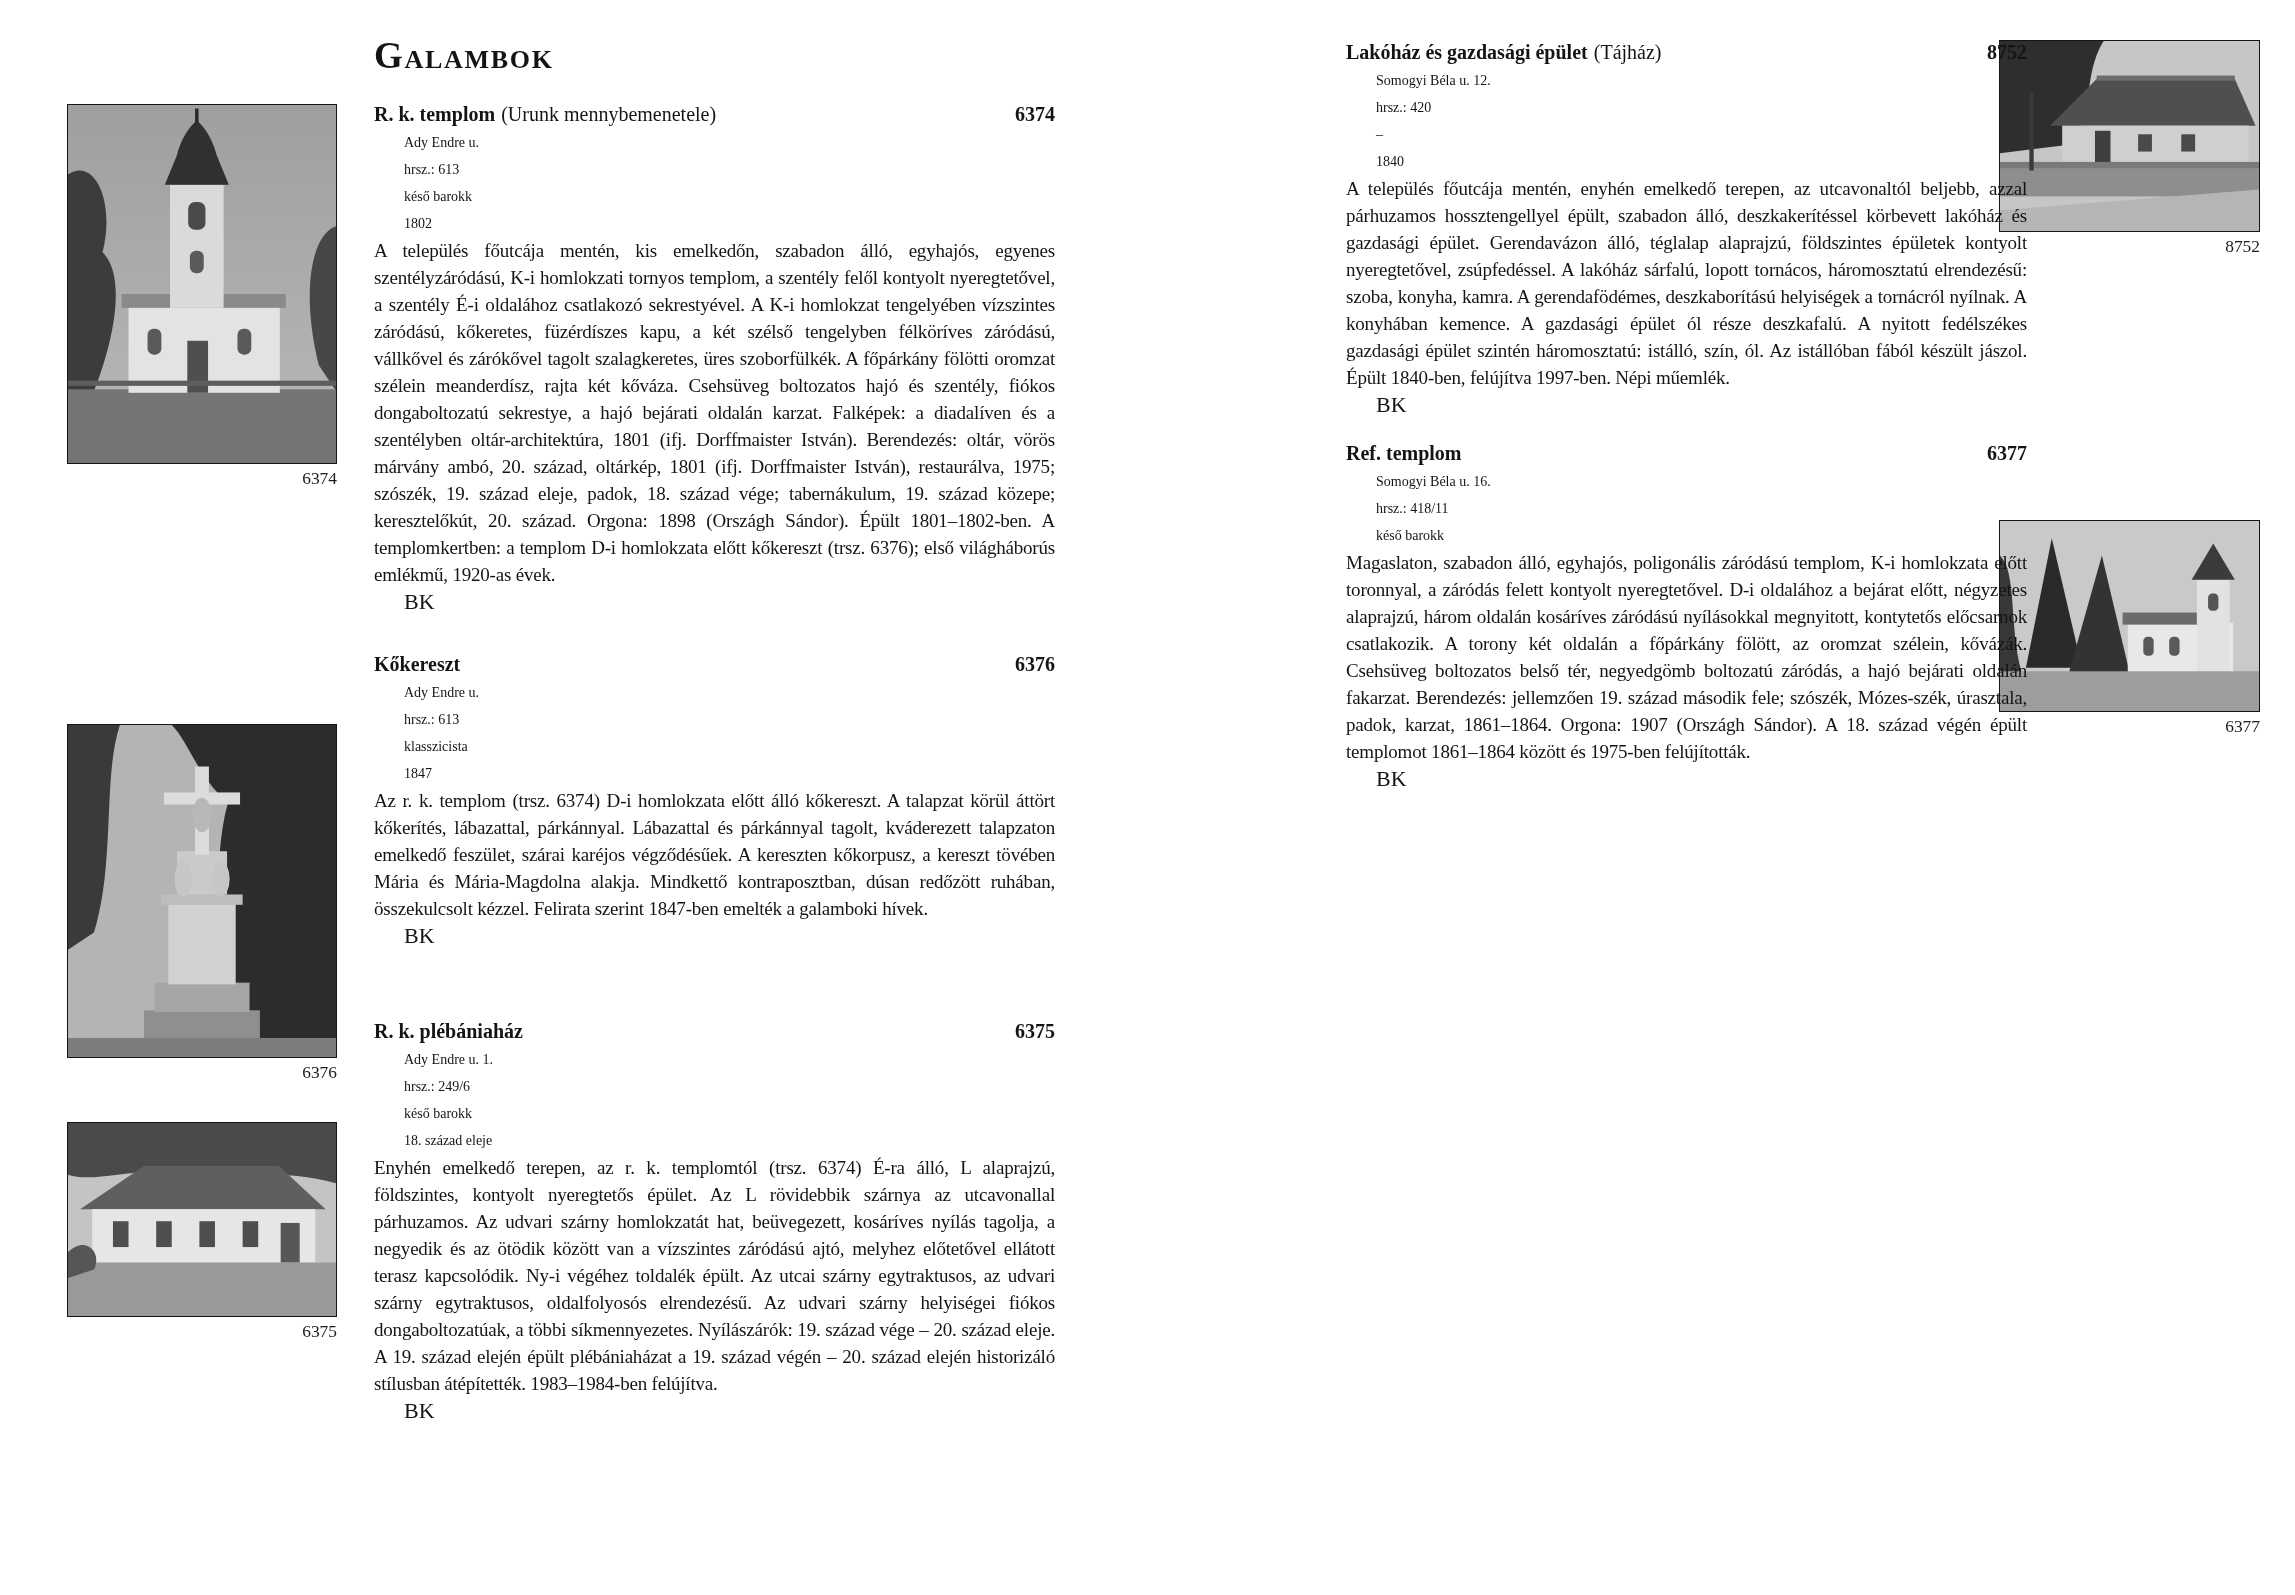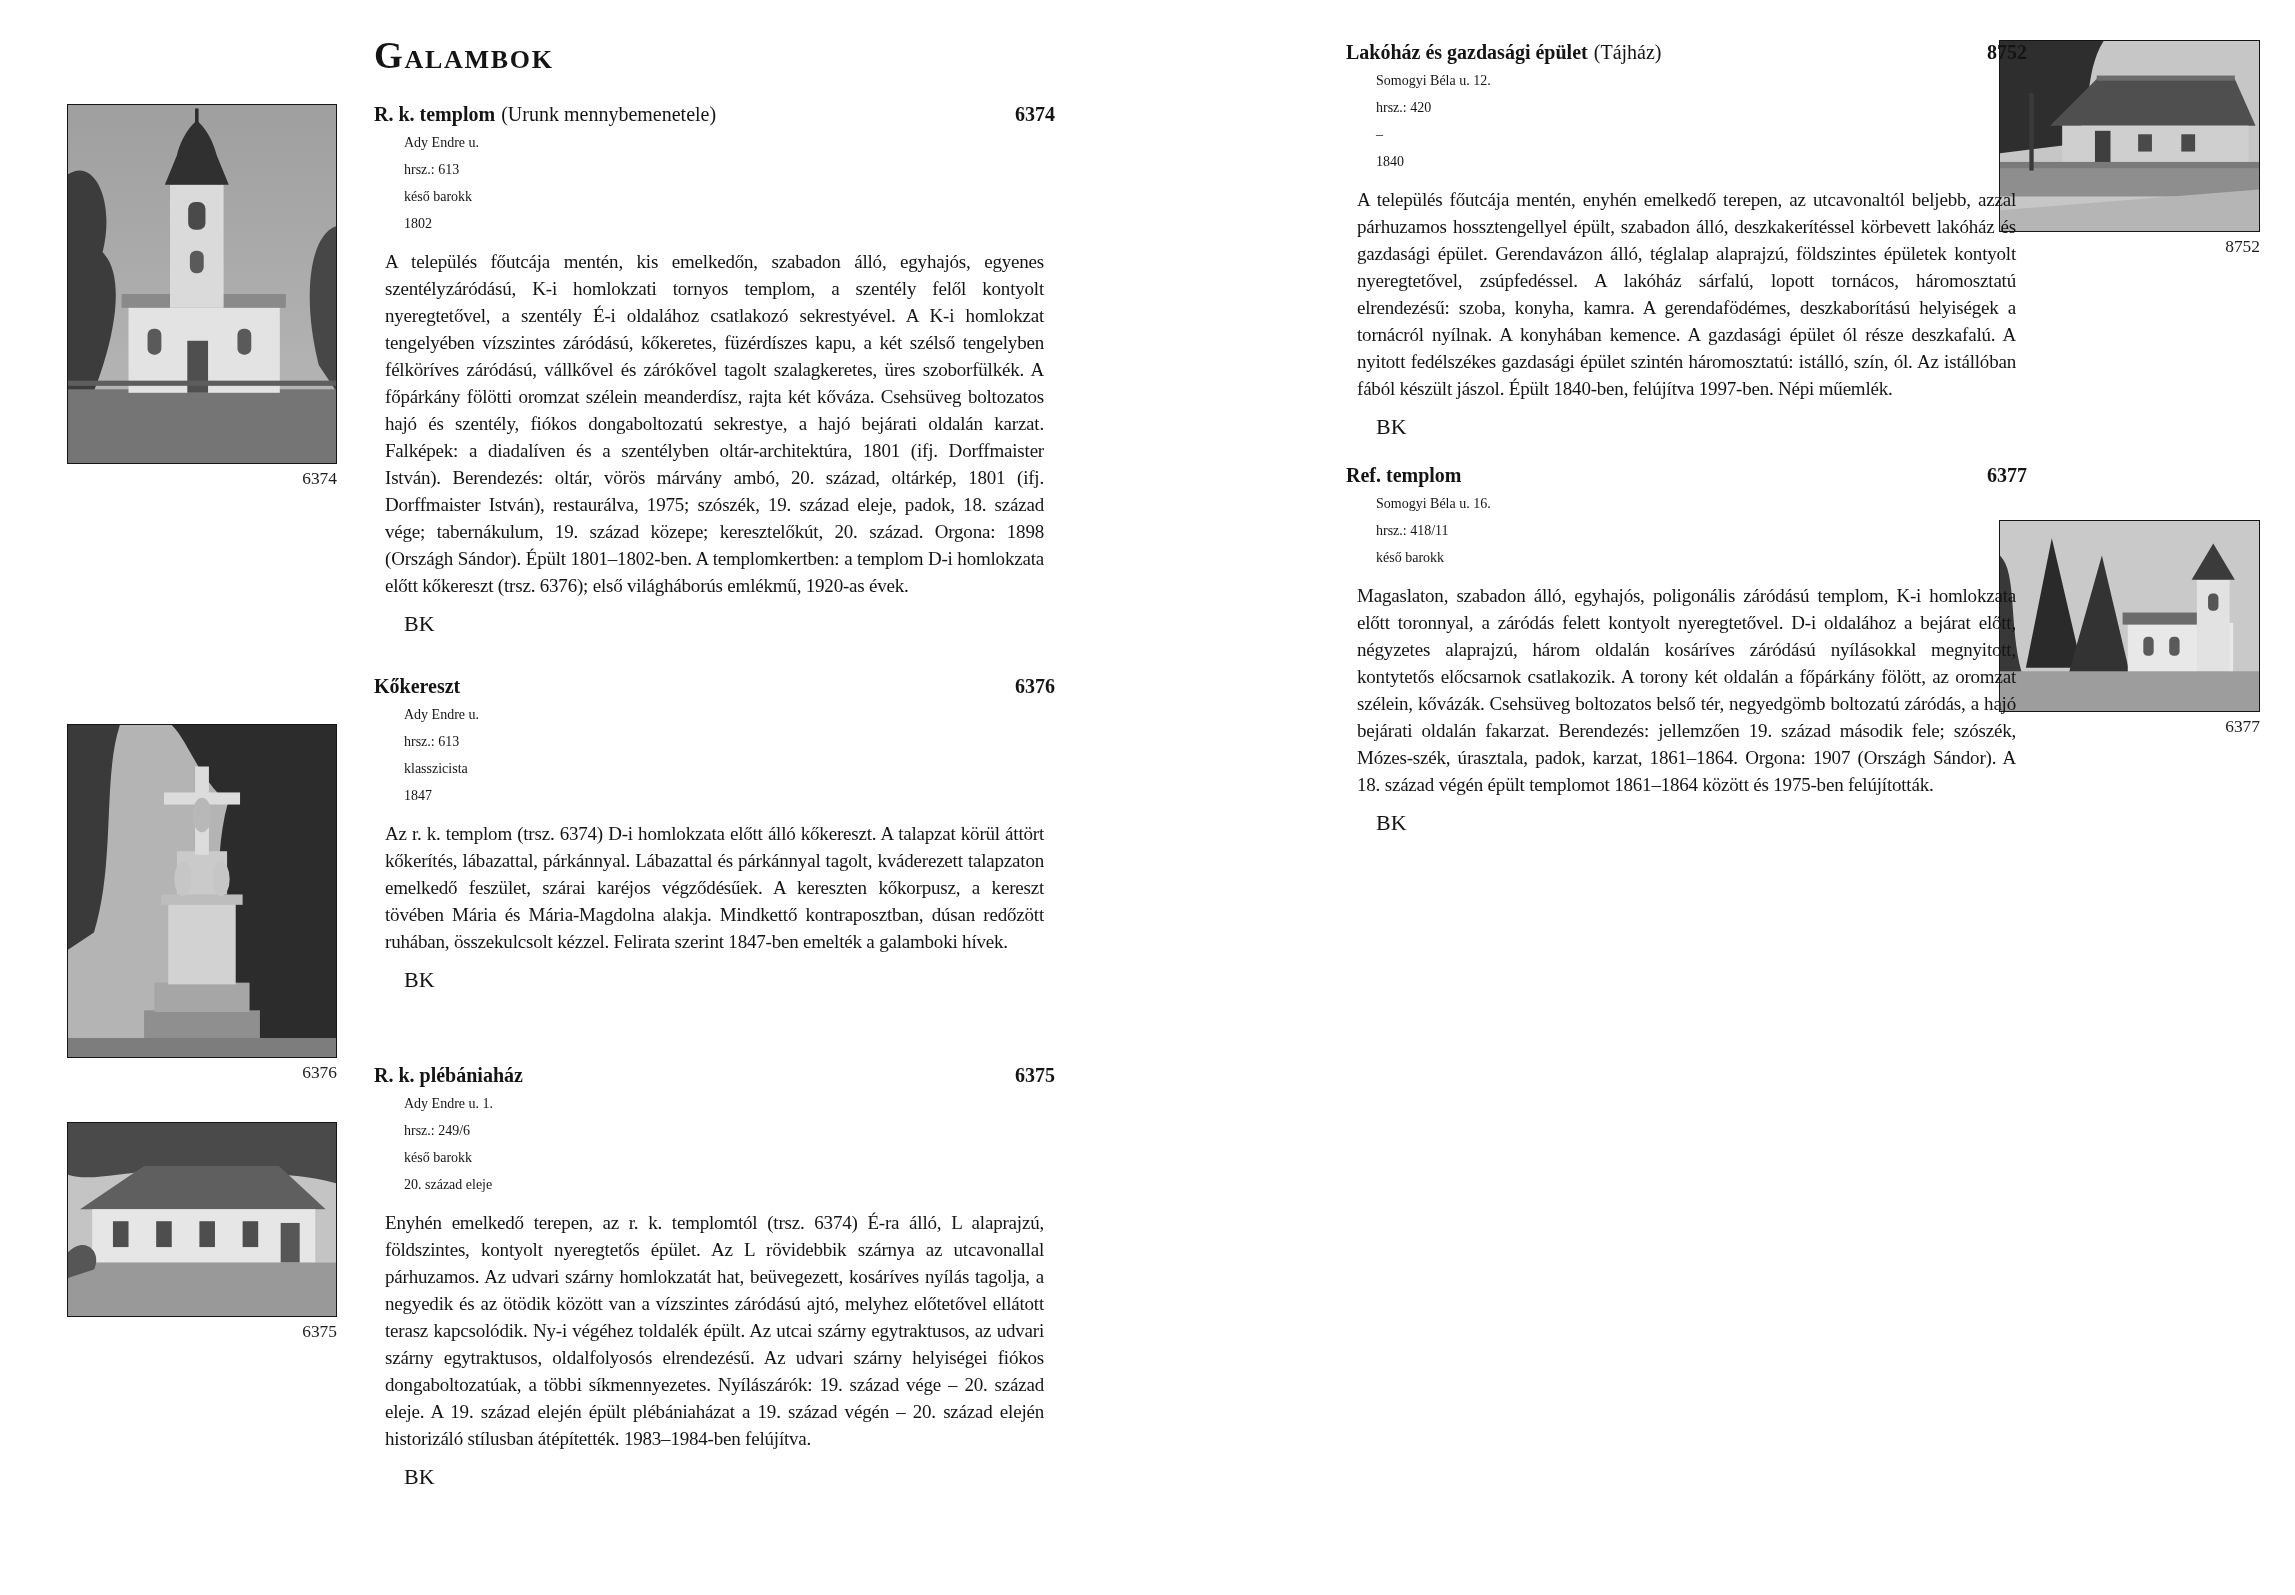--- a/index.html
+++ b/index.html
@@ -32,21 +32,21 @@
     font-size:20px;line-height:29px;
   }
   .entry-title{font-weight:700;}
   .entry-subtitle{font-weight:400;margin-left:6.1px;}
   .entry-number{font-weight:700;margin-left:auto;}
   .meta-line{
     padding-left:30px;
     font-size:14px;line-height:27px;
   }
   .entry-body{
-    margin:11px;
+    margin:0;
     font-size:19px;line-height:27px;
     letter-spacing:-0.2px;
     text-align:justify;
   }
   .signature{
     padding-left:30px;
     font-size:22px;line-height:27px;
   }
   
   .photo-fig{position:absolute;margin:0;}
@@ -212,21 +212,21 @@
 
     <section class="entry gap-lg">
       <div class="entry-header">
         <span class="entry-title">R. k. plébániaház</span>
         <span class="entry-subtitle"></span>
         <span class="entry-number">6375</span>
       </div>
       <div class="meta-line">Ady Endre u. 1.</div>
       <div class="meta-line">hrsz.: 249/6</div>
       <div class="meta-line">késő barokk</div>
-      <div class="meta-line">20. század eleje</div>
+      <div class="meta-line">18. század eleje</div>
       <p class="entry-body">Enyhén emelkedő terepen, az r. k. templomtól (trsz. 6374) É-ra álló, L alaprajzú, földszintes, kontyolt nyeregtetős épület. Az L rövidebbik szárnya az utcavonallal párhuzamos. Az udvari szárny homlokzatát hat, beüvegezett, kosáríves nyílás tagolja, a negyedik és az ötödik között van a vízszintes záródású ajtó, melyhez előtetővel ellátott terasz kapcsolódik. Ny-i végéhez toldalék épült. Az utcai szárny egytraktusos, az udvari szárny egytraktusos, oldalfolyosós elrendezésű. Az udvari szárny helyiségei fiókos dongaboltozatúak, a többi síkmennyezetes. Nyílászárók: 19. század vége – 20. század eleje. A 19. század elején épült plébániaházat a 19. század végén – 20. század elején historizáló stílusban átépítették. 1983–1984-ben felújítva.</p>
       <div class="signature">BK</div>
     </section>
   </div>
 
   <div class="text-col col-right">
     <section class="entry">
       <div class="entry-header">
         <span class="entry-title">Lakóház és gazdasági épület</span>
         <span class="entry-subtitle">(Tájház)</span>

